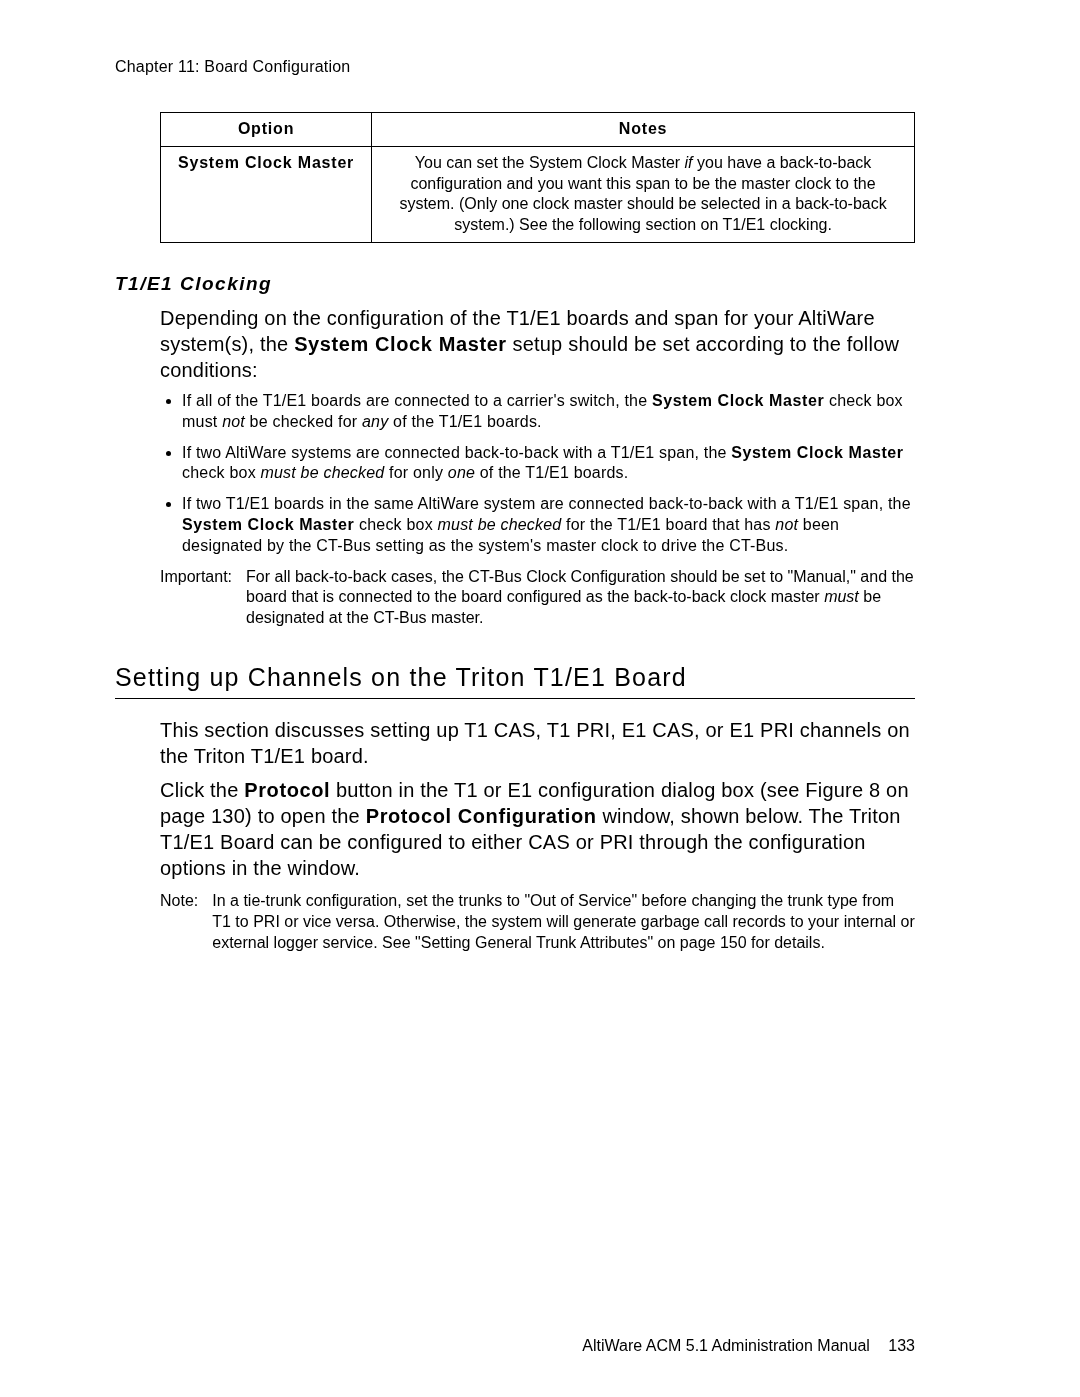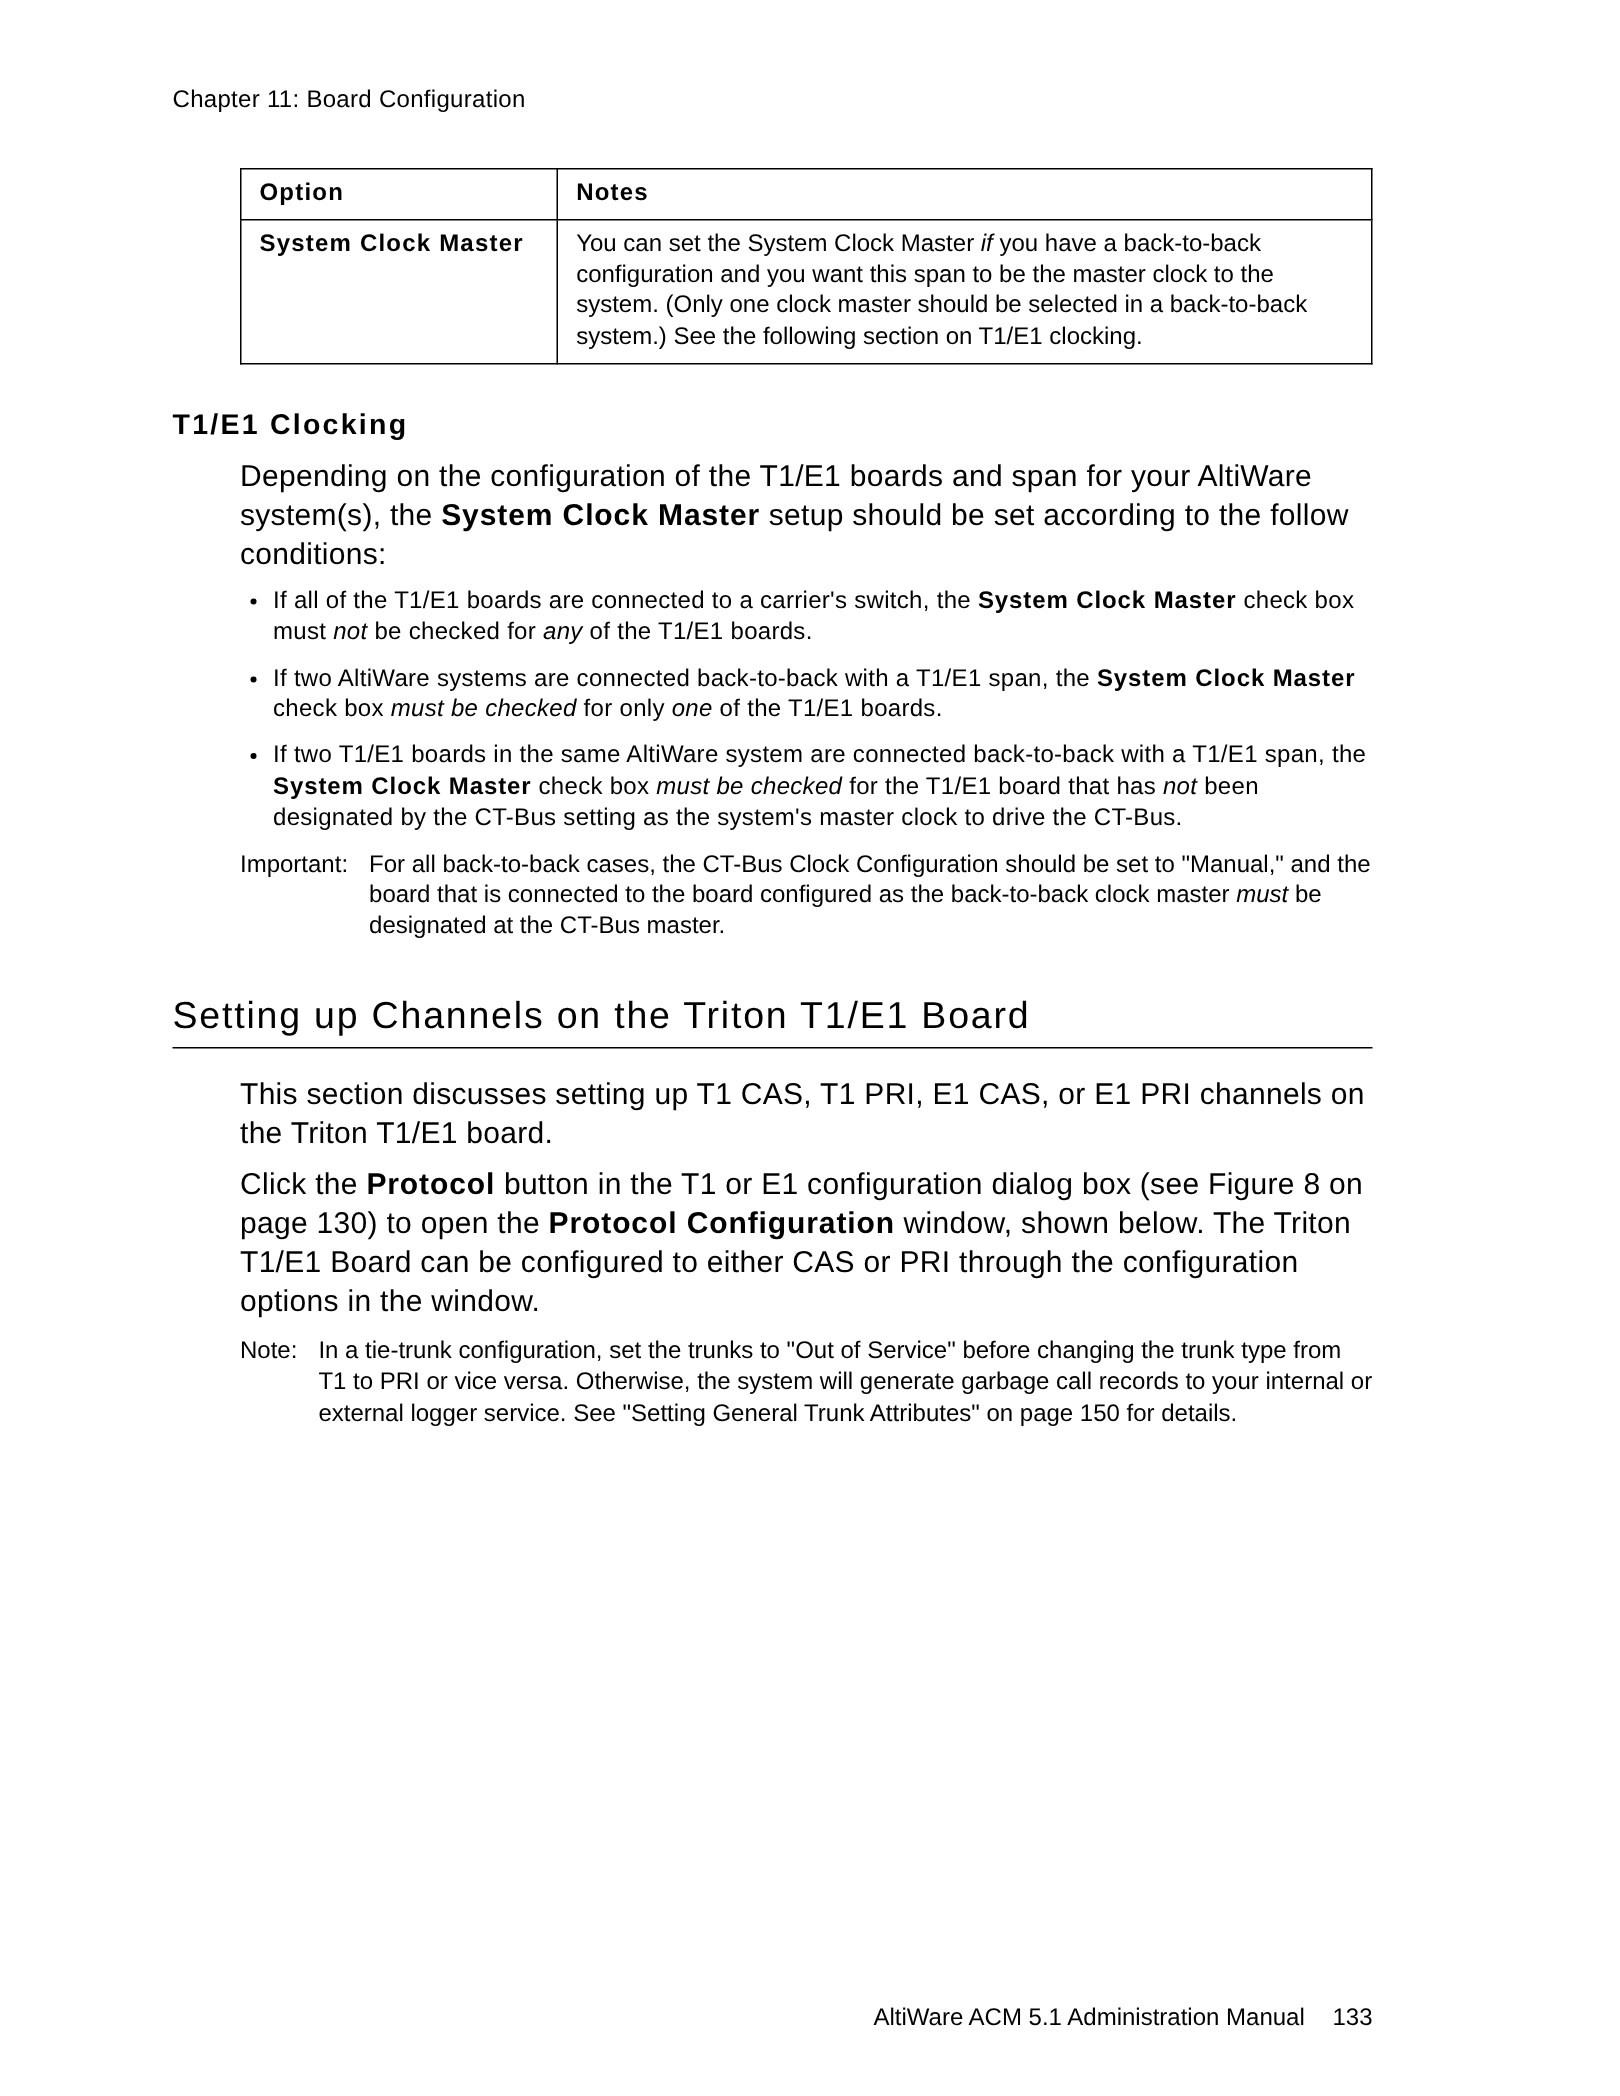--- a/index.html
+++ b/index.html
@@ -25,41 +25,42 @@
   }
   table.option-table {
     border-collapse: collapse;
     width: 100%;
     margin-left: 45px;
     width: calc(100% - 45px);
     margin-bottom: 30px;
   }
   table.option-table th, table.option-table td {
     border: 1px solid #000;
-    text-align: left;
+    text-align: center;
     vertical-align: top;
     padding: 6px 12px;
     font-size: 16px;
     line-height: 1.3;
   }
   table.option-table th {
     font-weight: bold;
     letter-spacing: 0.8px;
   }
   table.option-table td.option-col {
     width: 28%;
     font-weight: bold;
     letter-spacing: 0.8px;
   }
   .notes-cell .italic { font-style: italic; }
   h3.subheading {
     font-size: 19px;
     font-weight: bold;
     margin: 24px 0 10px 0;
     letter-spacing: 1.5px;
+    font-style: italic;
   }
   .indent-block {
     margin-left: 45px;
   }
   p.body {
     font-size: 20px;
     line-height: 1.3;
     margin: 8px 0;
     letter-spacing: 0.2px;
   }

